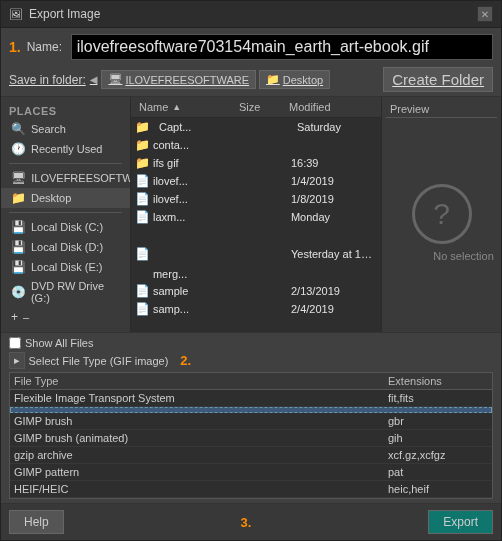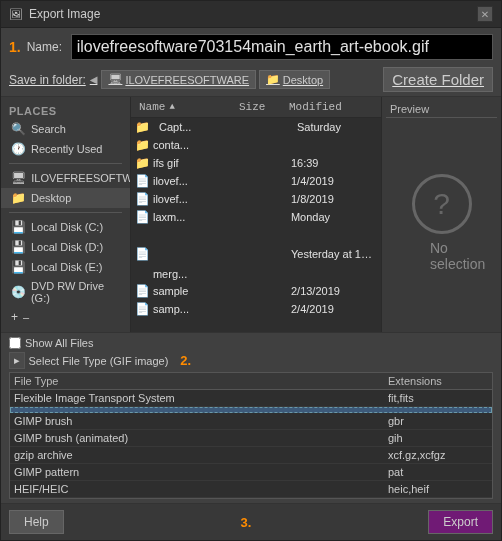--- a/index.html
+++ b/index.html
@@ -170,21 +170,20 @@
       padding: 3px 4px;
     }
     .files-col-header {
       font-size: 11px;
       color: #bbb;
       padding: 1px 4px;
       cursor: pointer;
       display: flex;
       align-items: center;
       gap: 4px;
-      font-family: Liberation Mono, monospace;
     }
     .col-name { width: 100px; }
     .col-size { width: 50px; }
     .col-modified { flex: 1; }
     .files-list {
       flex: 1;
       overflow-y: auto;
       background: #2e2e2e;
     }
     .file-row {
@@ -232,22 +231,23 @@
       height: 60px;
       border-radius: 50%;
       border: 3px solid #666;
       display: flex;
       align-items: center;
       justify-content: center;
       font-size: 30px;
       color: #666;
     }
     .no-selection-text {
-      font-size: 14px;
+      font-size: 11px;
       color: #888;
+      text-align: center;
       margin-left: 44px;
     }
     .bottom-area {
       padding: 4px 8px;
       border-top: 1px solid #333;
       display: flex;
       flex-direction: column;
       gap: 3px;
     }
     .show-all-row {
@@ -332,21 +332,21 @@
       color: #ccc;
       padding: 4px 14px;
       cursor: pointer;
       font-size: 12px;
     }
     .right-btns {
       display: flex;
       gap: 6px;
     }
     .export-btn {
-      background: #701a75;
+      background: #0f766e;
       border: 1px solid #666;
       color: #ccc;
       padding: 4px 14px;
       cursor: pointer;
       font-size: 12px;
     }
     .cancel-btn {
       background: #555;
       border: 1px solid #666;
       color: #ccc;

